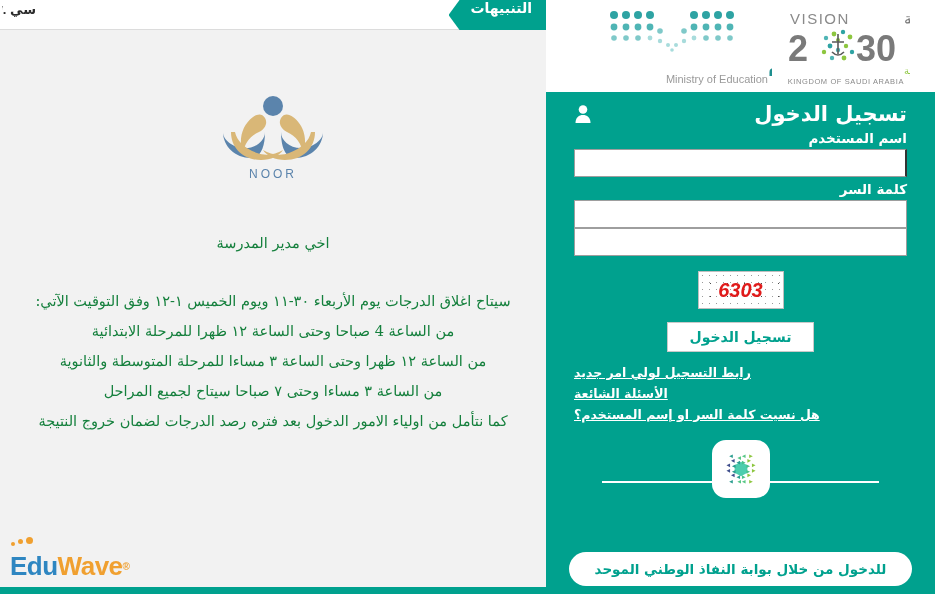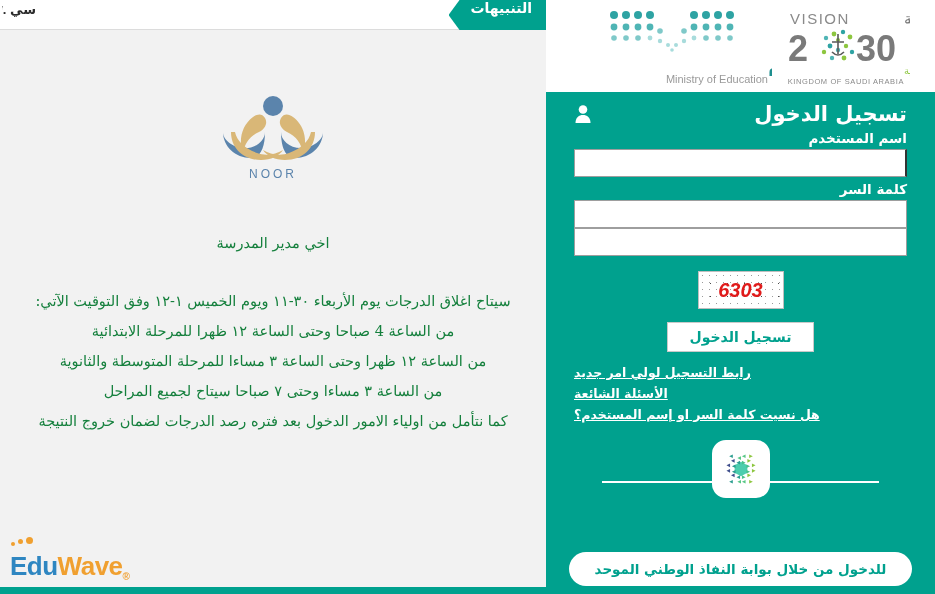--- a/index.html
+++ b/index.html
@@ -58,21 +58,21 @@
     color: #15803d;
     font-family: "DejaVu Serif", "Liberation Serif", serif;
     font-size: 14.5px;
     line-height: 30px;
   }
   #announcement .head { margin-bottom: 28px; font-size: 14.5px; }
   #announcement .line { display: block; }
 
   #eduwave {
     position: absolute; left: 10px; bottom: 12px;
-    display: flex; align-items: flex-end;
+    display: flex; align-items: center;
     font-family: "Liberation Sans", sans-serif;
     font-size: 26px; font-weight: bold; letter-spacing: -0.5px; margin-top: 24px;
   }
   #eduwave .edu { color: #2e86c1; position: relative; }
   #eduwave .wave { color: #f0a030; }
   #eduwave .reg { color: #f0a030; font-size: 10px; vertical-align: super; }
   #eduwave .dot {
     position: absolute; border-radius: 50%; background: #f0a030;
   }
   #eduwave .d1 { width: 4px; height: 4px; left: 1px;  top: -9px; }

